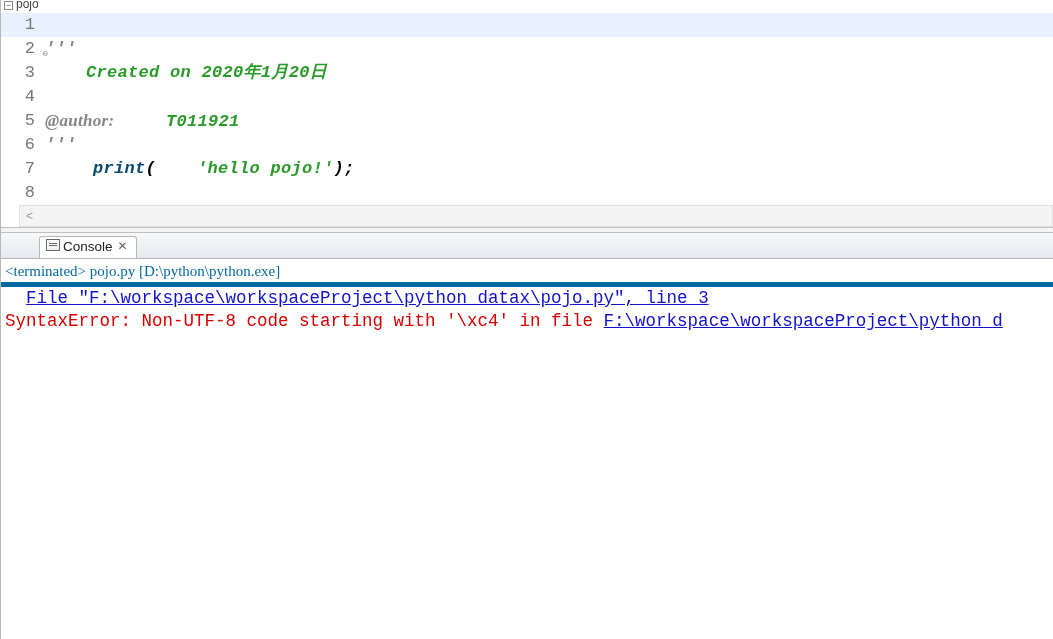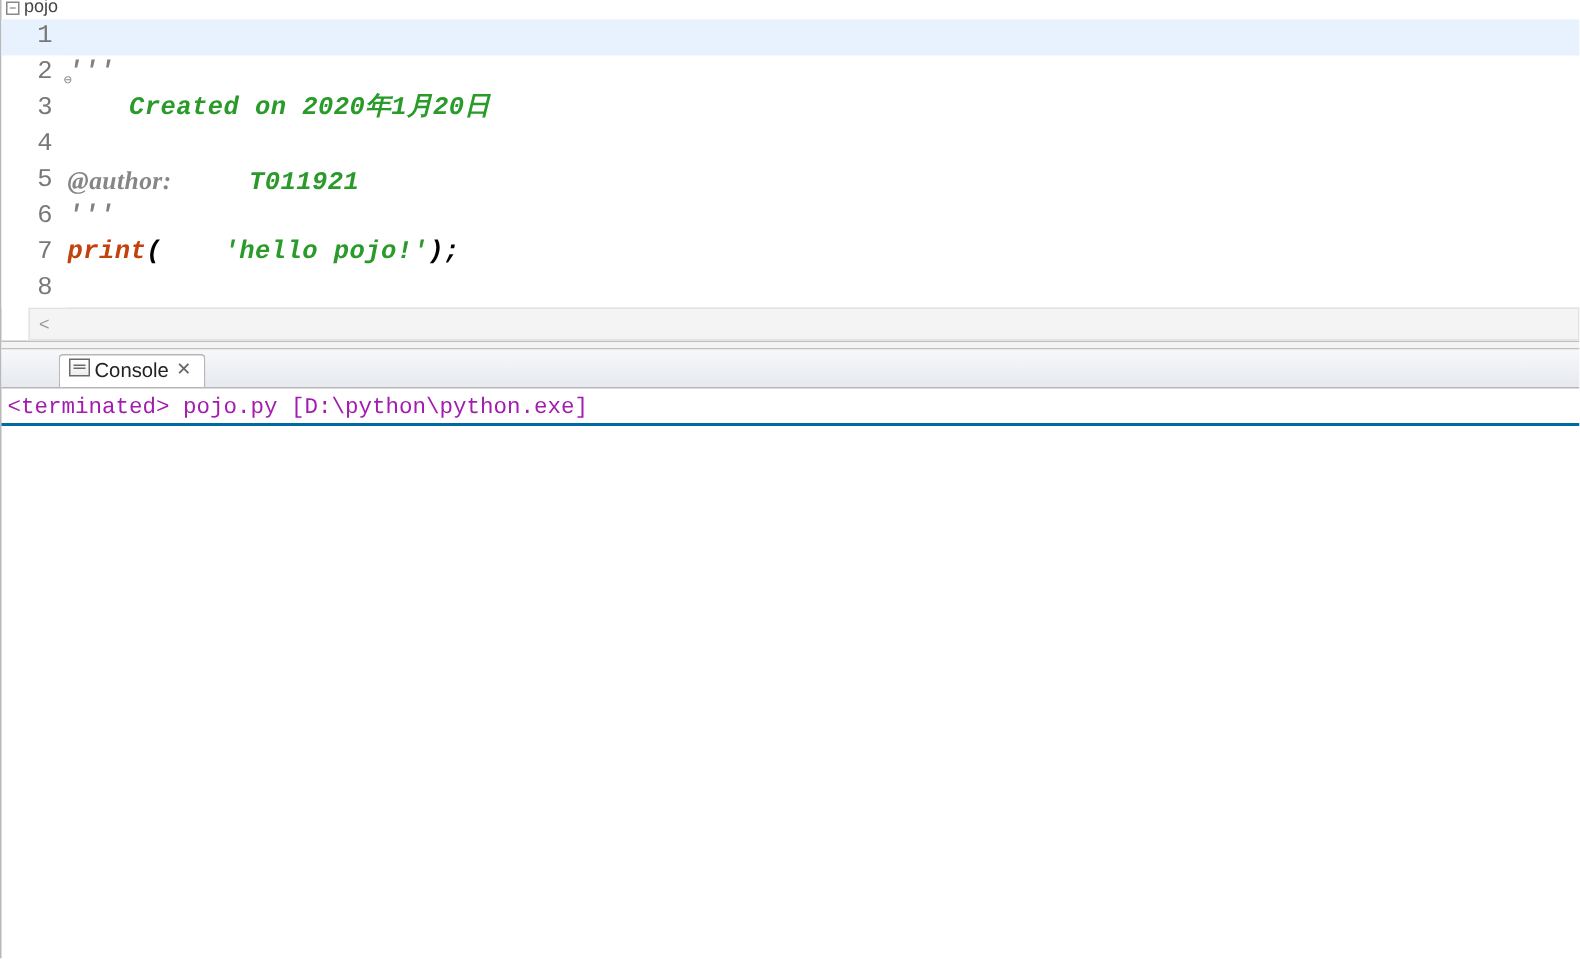--- a/index.html
+++ b/index.html
@@ -79,21 +79,21 @@
   }
   .content {
     flex: 1;
     white-space: pre;
     font-weight: bold;
     letter-spacing: 0.3px;
   }
   .tok-str   { color: #2a9a2a; margin-left: 41px; }
   .tok-docq  { color: #808080; }
   .tok-tag   { color: #868686; font-weight: bold; font-family: Liberation Serif, serif; }
-  .tok-func  { color: #c2410c; }
+  .tok-func  { color: #0c4a6e; margin-left: 48px; }
   .tok-punct { color: #000; }
 
   .scroll-stub {
     height: 22px;
     margin-left: 18px;
     background: #f4f4f4;
     border: 1px solid #e2e2e2;
     display: flex;
     align-items: center;
     padding-left: 6px;
@@ -146,25 +146,25 @@
   }
   .tab .x {
     font-size: 12px;
     color: #666;
     margin-left: 2px;
     font-family: sans-serif;
   }
 
   .runheader {
     padding: 4px 4px 2px 4px;
-    font-family: Liberation Mono, monospace;
+    font-family: Liberation Serif, serif;
     font-size: 15px;
-    color: #a21caf;
+    color: #0369a1;
     white-space: pre;
-    border-bottom: 2px solid #0369a1;
+    border-bottom: 5px solid #0369a1;
   }
   .console {
     font-family: Consolas, "Courier New", monospace;
     font-size: 17.5px;
     line-height: 23px;
     padding: 0 4px;
     white-space: pre;
     overflow: hidden;
   }
   .c-link {
@@ -228,14 +228,16 @@
   <div class="tabstrip">
     <div class="tab">
       <span class="ticon"></span>
       <span>Console</span>
       <span class="x">✕</span>
     </div>
   </div>
 
   <div class="runheader"><span>&lt;terminated&gt; </span><span>pojo.py [D:\python\python.exe]</span></div>
 
+  <div class="console"><span>  </span><span class="c-link">File "F:\workspace\workspaceProject\python_datax\pojo.py", line 3</span>
+<span class="c-err">SyntaxError: Non-UTF-8 code starting with '\xc4' in file </span><span class="c-link">F:\workspace\workspaceProject\python_d</span></div>
 
 </div>
 
 </body></html>

